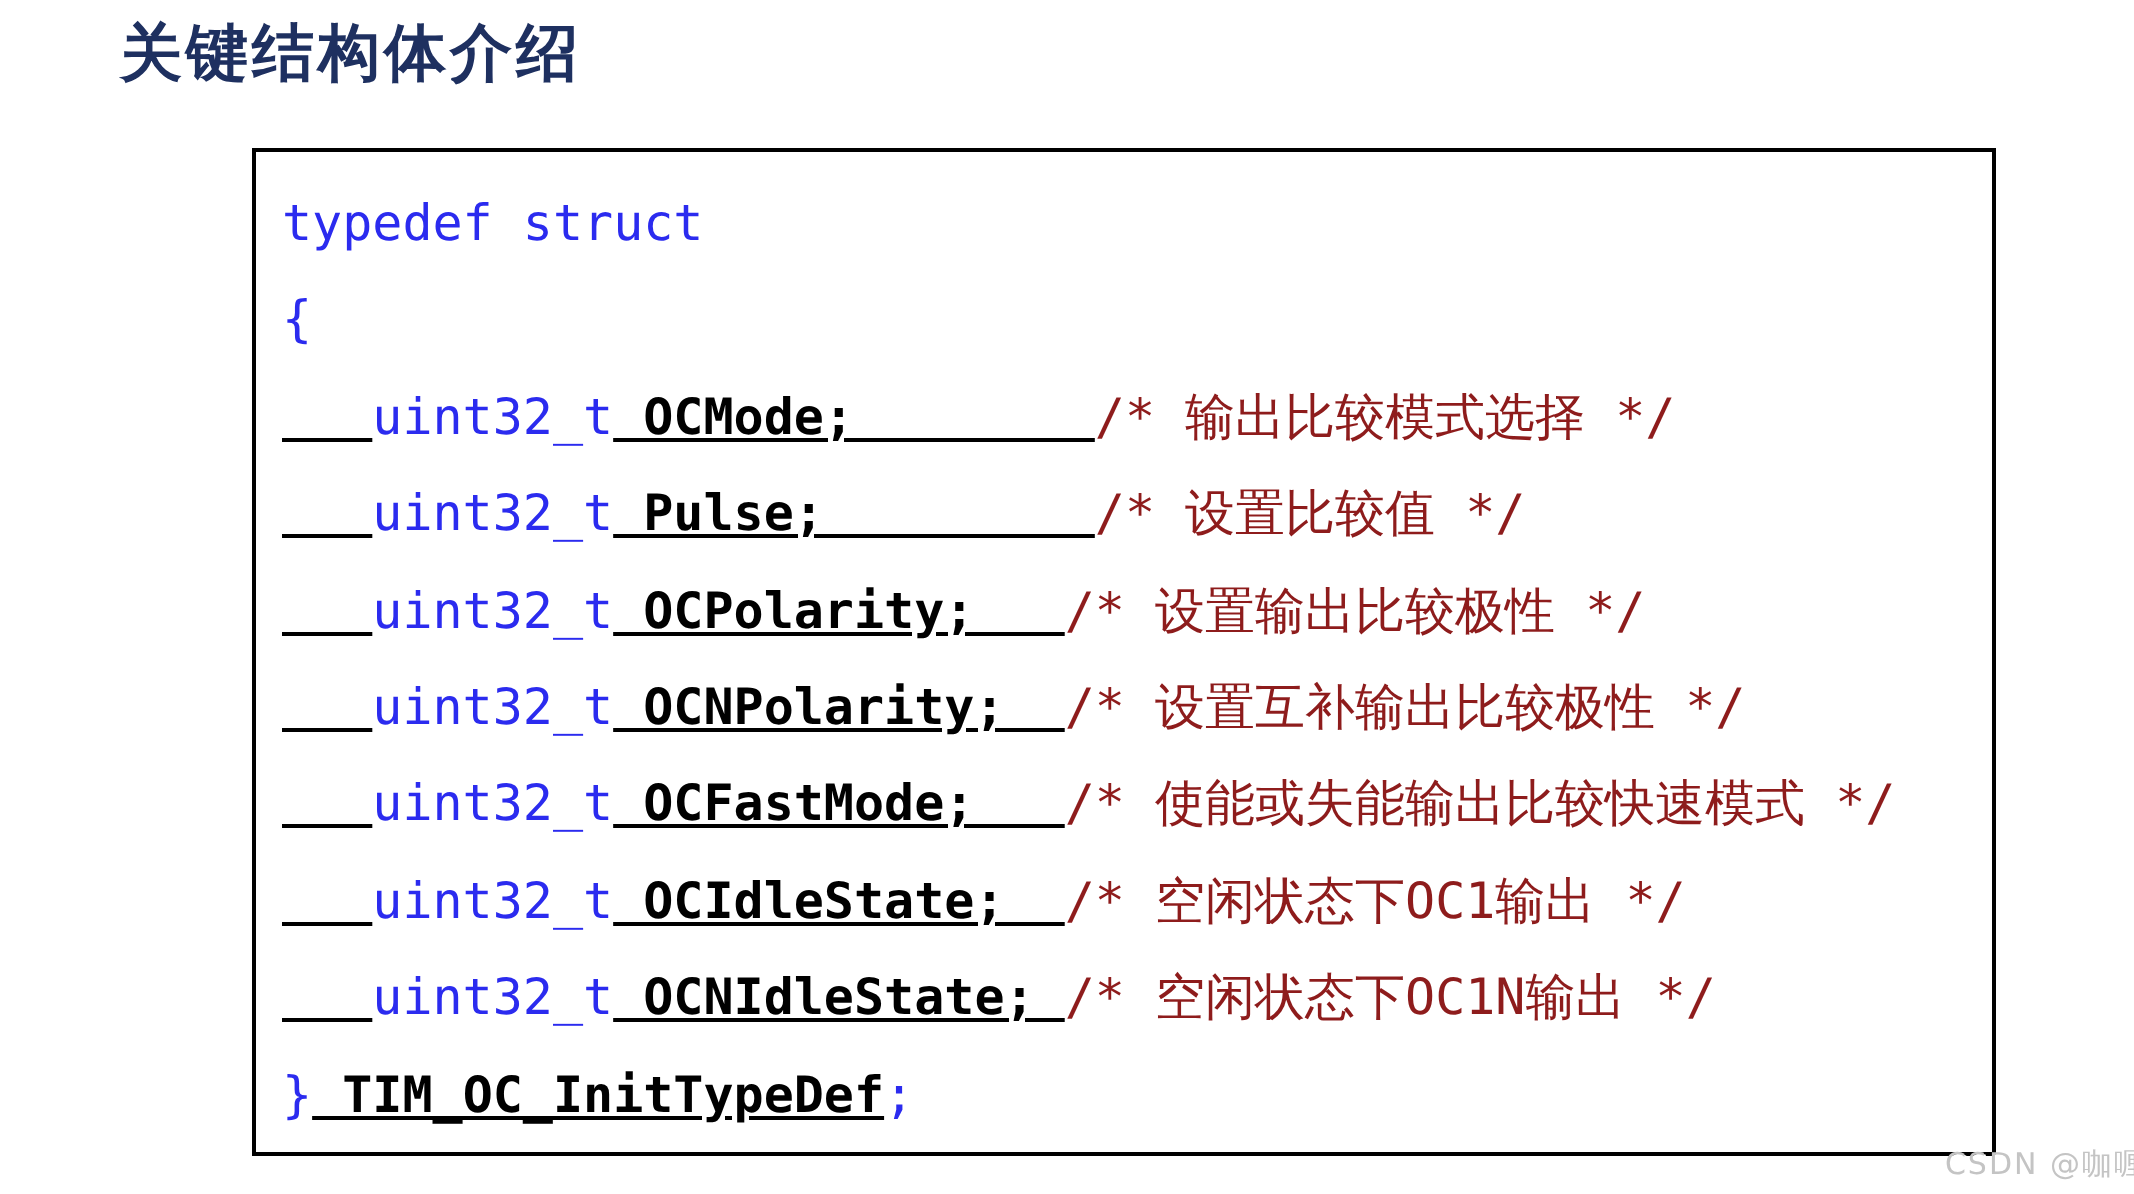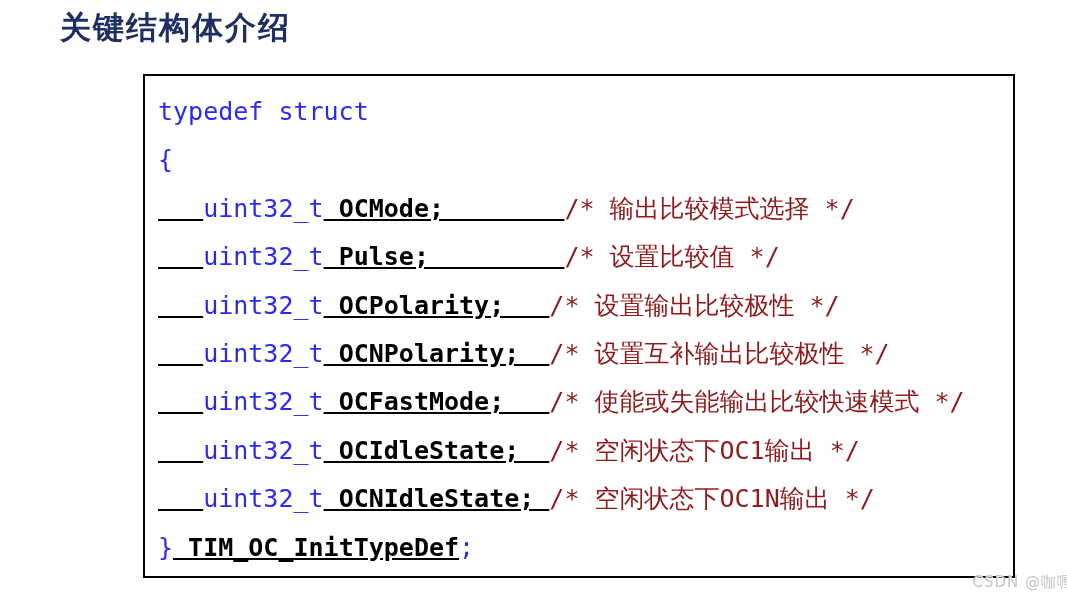--- a/index.html
+++ b/index.html
@@ -23,21 +23,21 @@
     margin: 0;
     font-size: 31px;
     line-height: 1.15;
     font-weight: bold;
     letter-spacing: 2px;
     color: var(--title, #1e3060);
     font-family: "DejaVu Sans", "Liberation Sans", sans-serif;
   }
   .code-box {
     position: absolute;
-    left: 103px;
+    left: 86px;
     top: 74px;
     width: 872px;
     height: 504px;
     box-sizing: border-box;
     border: 2px solid var(--border, #000000);
     background: var(--background, #ffffff);
   }
   .code {
     margin: 0;
     padding: 12px 0 0 13px;

